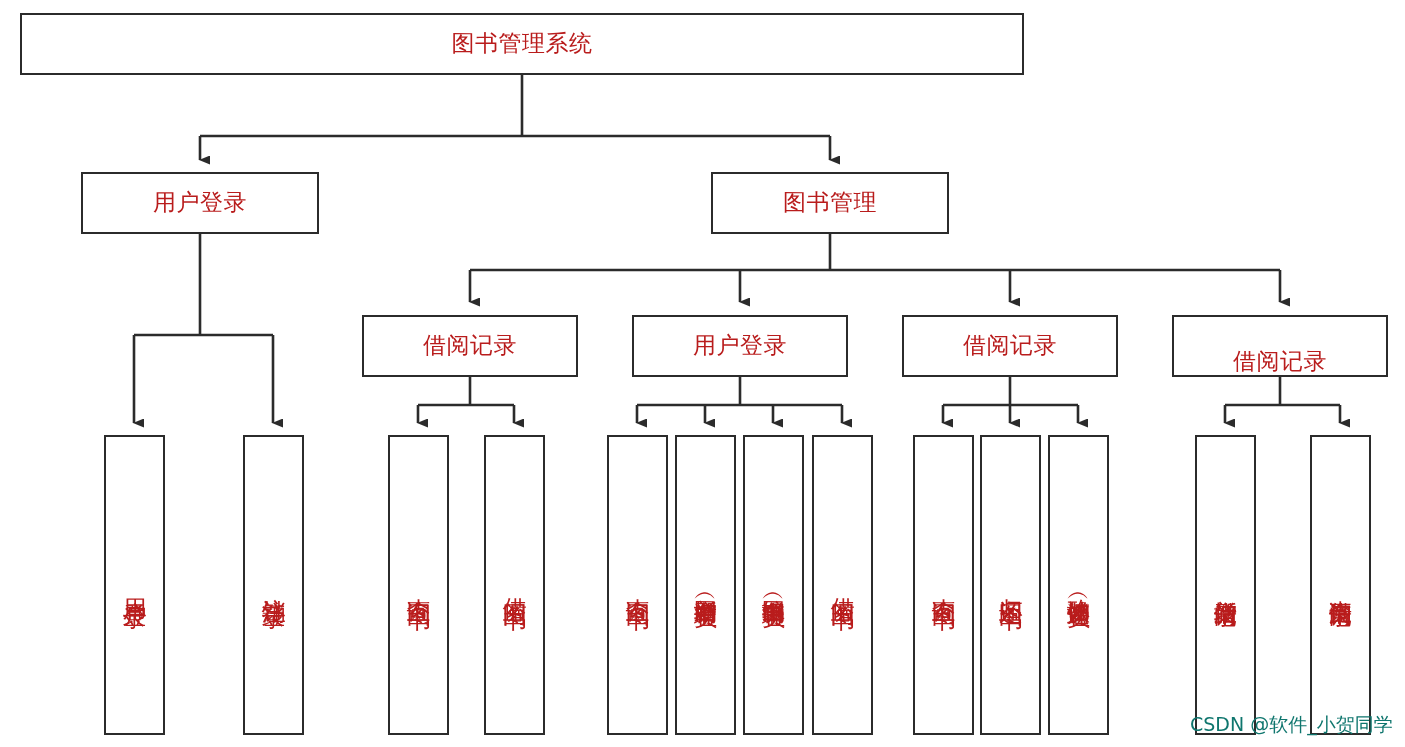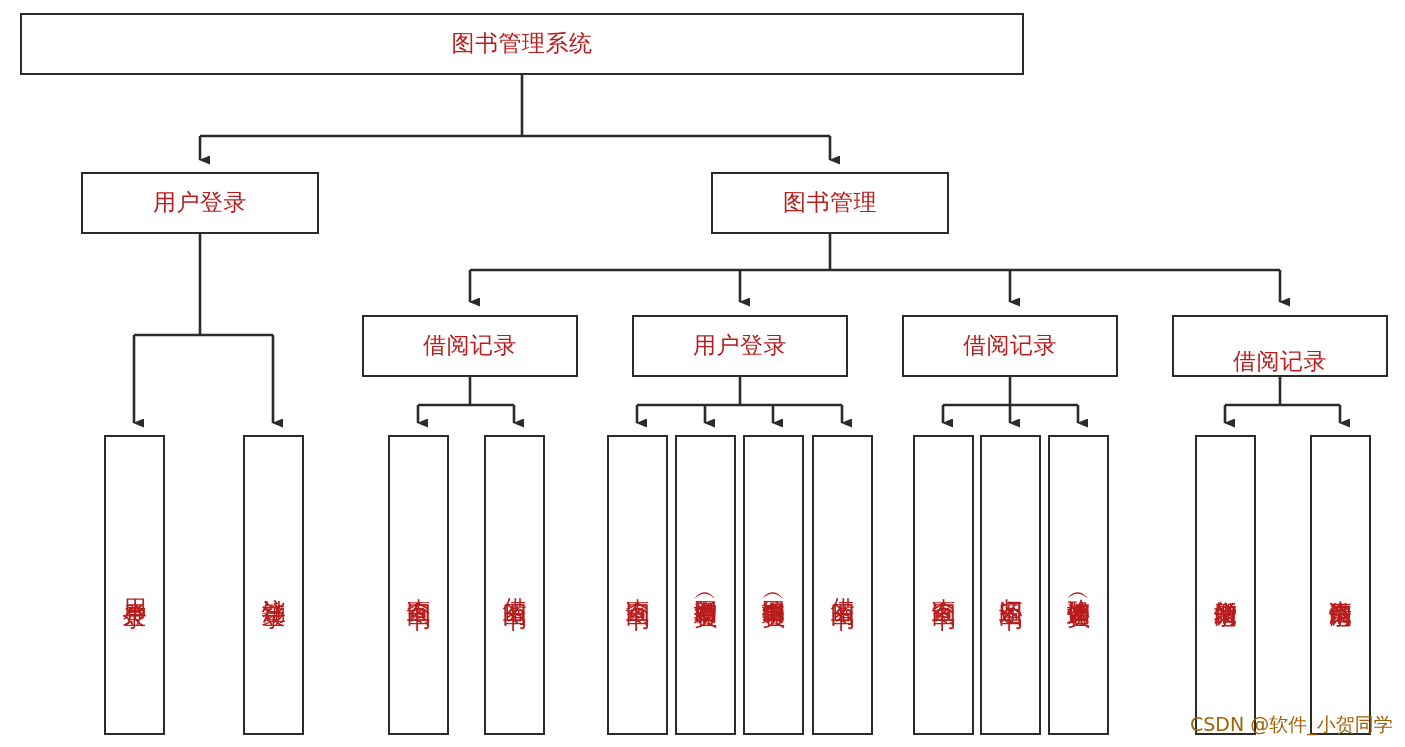--- a/index.html
+++ b/index.html
@@ -60,21 +60,21 @@
   }
   .node.vert.tall .lbl {
     font-size: 23px;
     letter-spacing: 1px;
   }
   .watermark {
     position: absolute;
     left: 1190px;
     top: 712px;
     font-size: 19px;
-    color: #a16207;
+    color: #0f766e;
     z-index: 3;
     white-space: nowrap;
   }
 </style>
 </head>
 <body>
 
 <div id="canvas">
 
   <svg class="wires" viewBox="0 0 1405 747" xmlns="http://www.w3.org/2000/svg">

